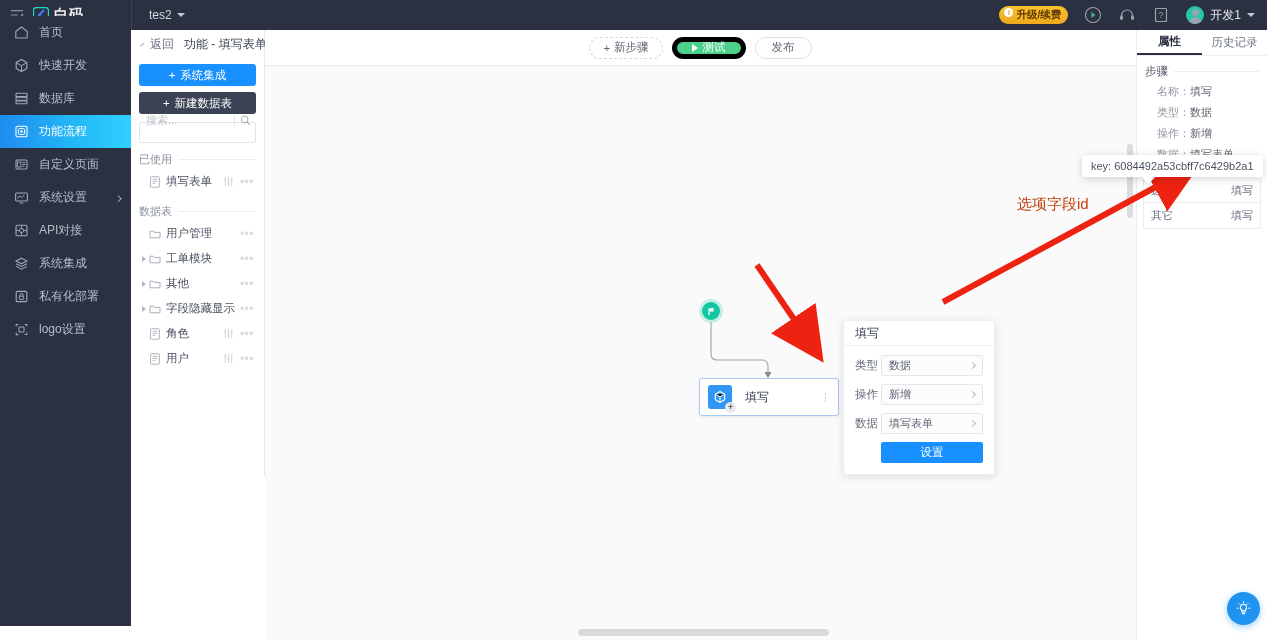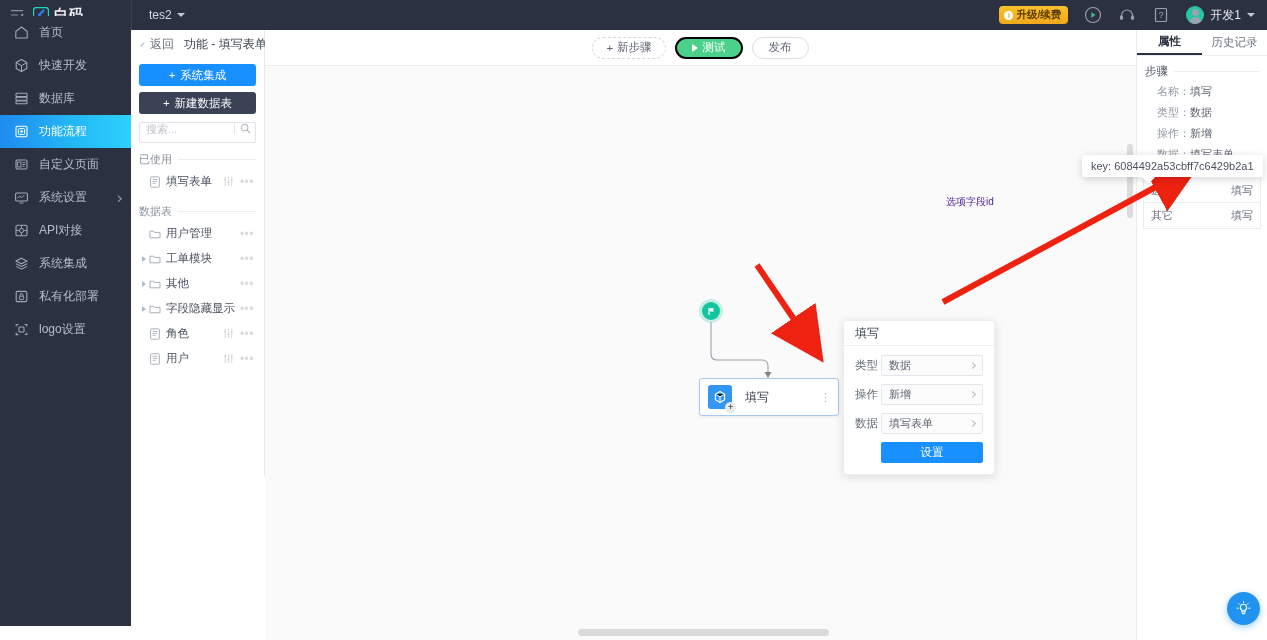--- a/index.html
+++ b/index.html
@@ -36,22 +36,22 @@
     border-right: 4px solid transparent; border-top: 4px solid #c2c8d4;
     display: inline-block;
   }
   .tb-right {
     margin-left: auto; display: flex; align-items: center; gap: 16px;
     padding-right: 12px; height: 30px;
   }
   .upgrade-btn {
     background: linear-gradient(180deg,#f9c22b,#f0a91c);
     color: #5d3b00; font-size: 10.5px; font-weight: 600;
-    border-radius: 4px; padding: 2px 7px 2px 5px; display: flex;
-    align-items: center; gap: 3px; cursor: pointer; white-space: nowrap;
+    border-radius: 9px; padding: 2px 7px 2px 5px; display: flex;
+    align-items: flex-start; gap: 3px; cursor: pointer; white-space: nowrap;
   }
   .upgrade-dot {
     width: 9px; height: 9px; border-radius: 50%; background: #fff;
     color: #e8a100; font-size: 7px; line-height: 9px; text-align: center;
     font-weight: 700;
   }
   .tb-icon { width: 18px; height: 18px; opacity: .8; cursor: pointer; display: block; }
   .tb-user { display: flex; align-items: center; gap: 6px; cursor: pointer; }
   .avatar {
     width: 18px; height: 18px; border-radius: 50%; overflow: hidden;
@@ -105,21 +105,21 @@
     font-size: 11.5px; display: flex; align-items: center; justify-content: center;
     gap: 5px; cursor: pointer; margin-bottom: 6px;
   }
   .btn-dark {
     height: 22px; border-radius: 3px; background: #3b4256; color: #fff;
     font-size: 11.5px; display: flex; align-items: center; justify-content: center;
     gap: 5px; cursor: pointer; margin-bottom: 8px;
   }
   .search-wrap {
     height: 21px; border: 1px solid #e0e3e8; border-radius: 2px;
-    display: flex; align-items: flex-start; padding: 0 4px 8px 6px; margin-bottom: 9px;
+    display: flex; align-items: flex-end; padding: 0 4px 16px 6px; margin-bottom: 9px;
     background: #fff;
   }
   .search-wrap input {
     border: 0; outline: 0; flex: 1; font-size: 11px; color: #555;
     font-family: inherit; background: transparent; min-width: 0;
   }
   .search-wrap input::placeholder { color: #bfc4cc; }
   .search-sep { width: 1px; height: 11px; background: #e2e5ea; margin: 0 5px; }
   .srch-ico { width: 11px; height: 11px; display:block; opacity:.55; }
   .group-head {
@@ -153,21 +153,21 @@
   .canvas-toolbar {
     position: absolute; left: 0; top: 0; width: 871px; height: 36px;
     background: #fff; border-bottom: 1px solid #ececec;
     display: flex; align-items: center; justify-content: center; gap: 9px;
   }
   .tbtn {
     height: 22px; padding: 0 13px; border-radius: 11px; font-size: 11.5px;
     display: flex; align-items: center; gap: 4px; cursor: pointer; background: #fff;
   }
   .tbtn.dashed { border: 1px dashed #d6d9de; color: #5e6573; }
-  .tbtn.green { background: #4cd18a; color: #fff; border: 2px solid #000000; padding: 0 15px; }
+  .tbtn.green { background: #4cd18a; color: #fff; border: 5px solid #000000; padding: 0 15px; }
   .tbtn.plain { border: 1px solid #dcdfe4; color: #5e6573; padding: 0 16px; }
   .play-tri {
     width: 0; height: 0; border-top: 4px solid transparent;
     border-bottom: 4px solid transparent; border-left: 6px solid #fff;
     margin-right: 1px;
   }
   .canvas-area {
     position: absolute; left: 0; top: 36px; width: 871px; height: 574px;
     background: #fafafa;
   }
@@ -237,21 +237,21 @@
     position: absolute; right: 3px; top: 78px; width: 6px; height: 74px;
     background: #dcdcdc; border-radius: 3px; cursor: pointer;
   }
   .hscroll {
     position: absolute; left: 313px; bottom: 4px; width: 251px; height: 7px;
     background: #dadada; border-radius: 4px; cursor: pointer;
   }
 
   
   .anno-text {
-    position: absolute; left: 946px; top: 195px; font-size: 10px; color: #4c1d95;
+    position: absolute; left: 1017px; top: 195px; font-size: 15px; color: #c2410c;
     white-space: nowrap; z-index: 40;
   }
   .anno-svg { position: absolute; left: 0; top: 0; width: 1267px; height: 640px; pointer-events: none; z-index: 39; }
 
   
   .rightpanel {
     position: absolute; left: 1136px; top: 30px; width: 131px; height: 610px;
     background: #fff; border-left: 1px solid #eaecef;
   }
   .rp-tabs { display: flex; height: 26px; border-bottom: 1px solid #eceef1; }

